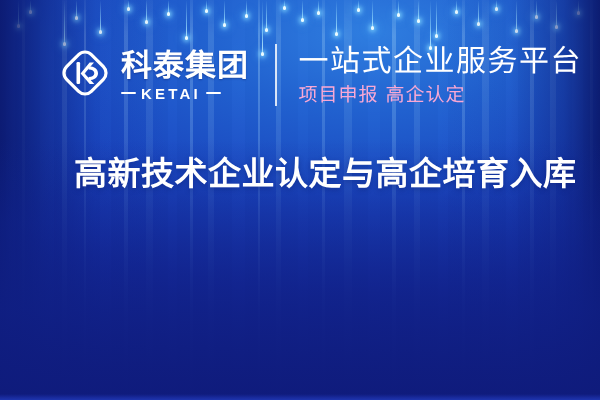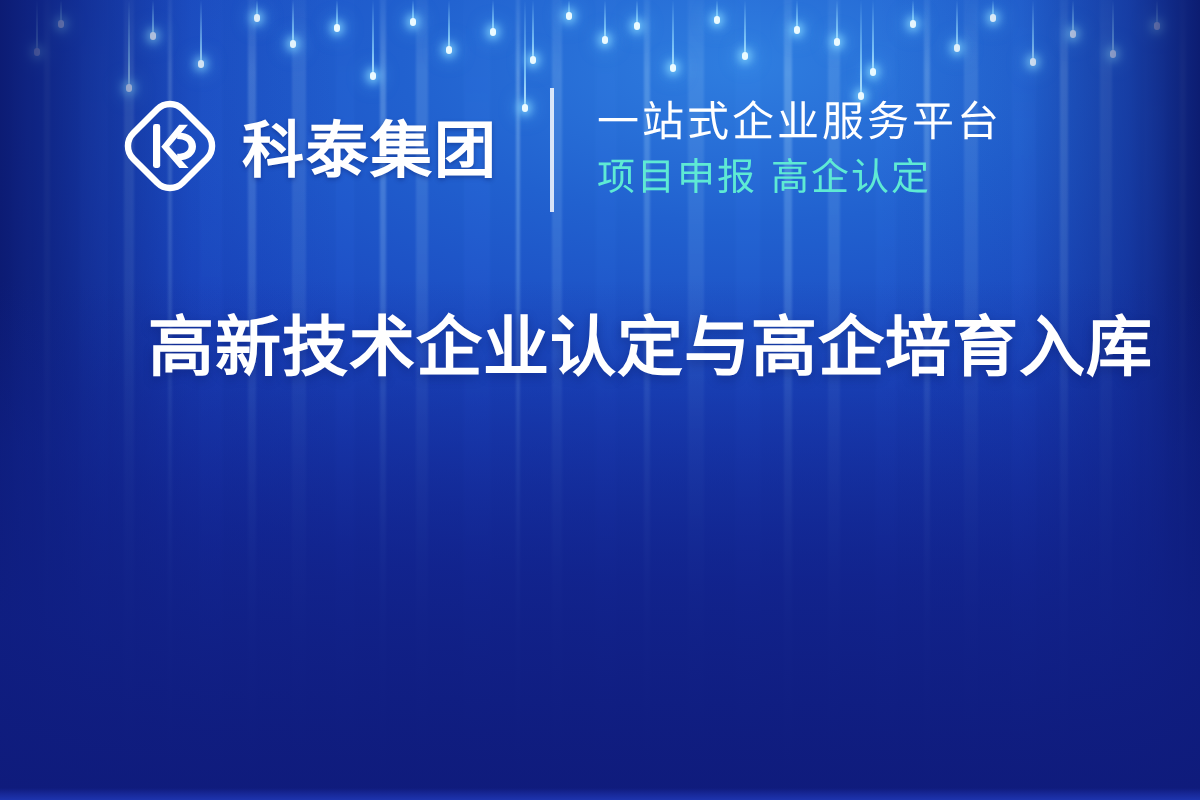--- a/index.html
+++ b/index.html
@@ -153,32 +153,32 @@
     flex: 0 0 auto;
   }
 
   .tagline {
     display: flex;
     flex-direction: column;
     justify-content: center;
   }
   .tagline-main {
     font-family: "DejaVu Serif", "Liberation Serif", serif;
-    font-size: 21px;
+    font-size: 30px;
     font-weight: 400;
     color: #ffffff;
     letter-spacing: 1.5px;
     line-height: 1.05;
     white-space: nowrap;
   }
   .tagline-sub {
     font-family: "DejaVu Serif", "Liberation Serif", serif;
     font-size: 19px;
     font-weight: 400;
-    color: #5eead4;
+    color: #f9a8d4;
     letter-spacing: 1px;
     line-height: 1.1;
     margin-top: 7px;
     white-space: nowrap;
   }
 
   
   .headline {
     position: absolute;
     left: 74px;
@@ -283,20 +283,25 @@
           </g>
           <g fill="#ffffff">
             <rect x="18.5" y="16" width="3.6" height="22" rx="1.2"></rect>
             <path d="M22.6 27.4 L31.6 16.4 L36.0 16.4 L26.6 27.4 L36.3 38.0 L31.7 38.0 Z"></path>
             <path d="M30.6 20.2 C36.6 20.2 40.0 23.3 40.0 27.2 C40.0 31.1 36.6 34.2 30.6 34.2 L30.6 30.9 C34.3 30.9 36.3 29.4 36.3 27.2 C36.3 25.0 34.3 23.5 30.6 23.5 Z"></path>
           </g>
         </svg>
       </span>
       <span class="logo-words">
         <span class="logo-cn">科泰集团</span>
+        <span class="logo-en-row">
+          <span class="logo-dash"></span>
+          <span class="logo-en">KETAI</span>
+          <span class="logo-dash"></span>
+        </span>
       </span>
     </div>
 
     <div class="divider"></div>
 
     <div class="tagline">
       <span class="tagline-main">一站式企业服务平台</span>
       <span class="tagline-sub">项目申报 高企认定</span>
     </div>
 

